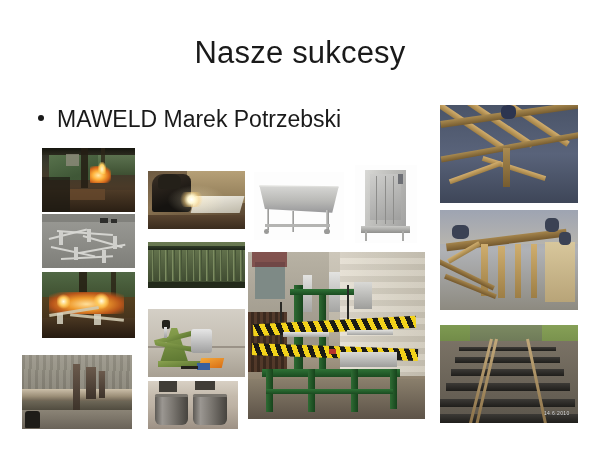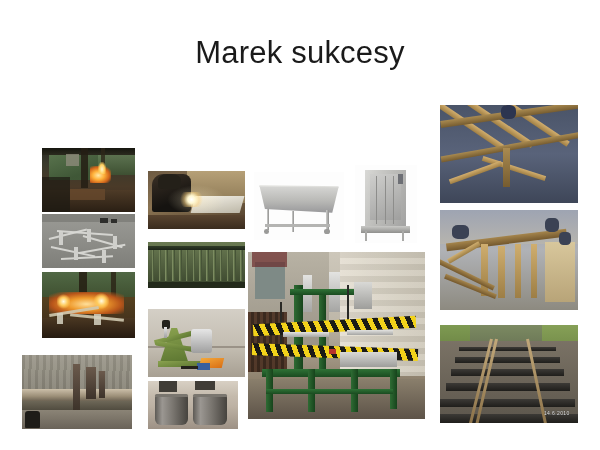--- a/index.html
+++ b/index.html
@@ -315,22 +315,26 @@
     position:absolute; right:6%; bottom:7%;
     font-size:5px; color:#e9e9e9; letter-spacing:.4px;
     text-shadow: 0 0 1px #000;
   }
 </style>
 </head>
 <body>
 
 <div id="slide">
 
-  <div class="slide-title">Marek sukcesy</div>
-
+  <div class="slide-title">Nasze sukcesy</div>
+
+  <div class="bullet-row">
+    <span class="bullet-dot"></span>
+    <span class="bullet-text">MAWELD Marek Potrzebski</span>
+  </div>
 
 
   <div class="photo p-forge1" style="left:42px; top:148px; width:93px; height:64px;">
     <div class="px greenwall"></div>
     <div class="px greenwall2"></div>
     <div class="px beam"></div>
     <div class="px vbeam"></div>
     <div class="px vbeam2"></div>
     <div class="px box"></div>
     <div class="px floor"></div>

